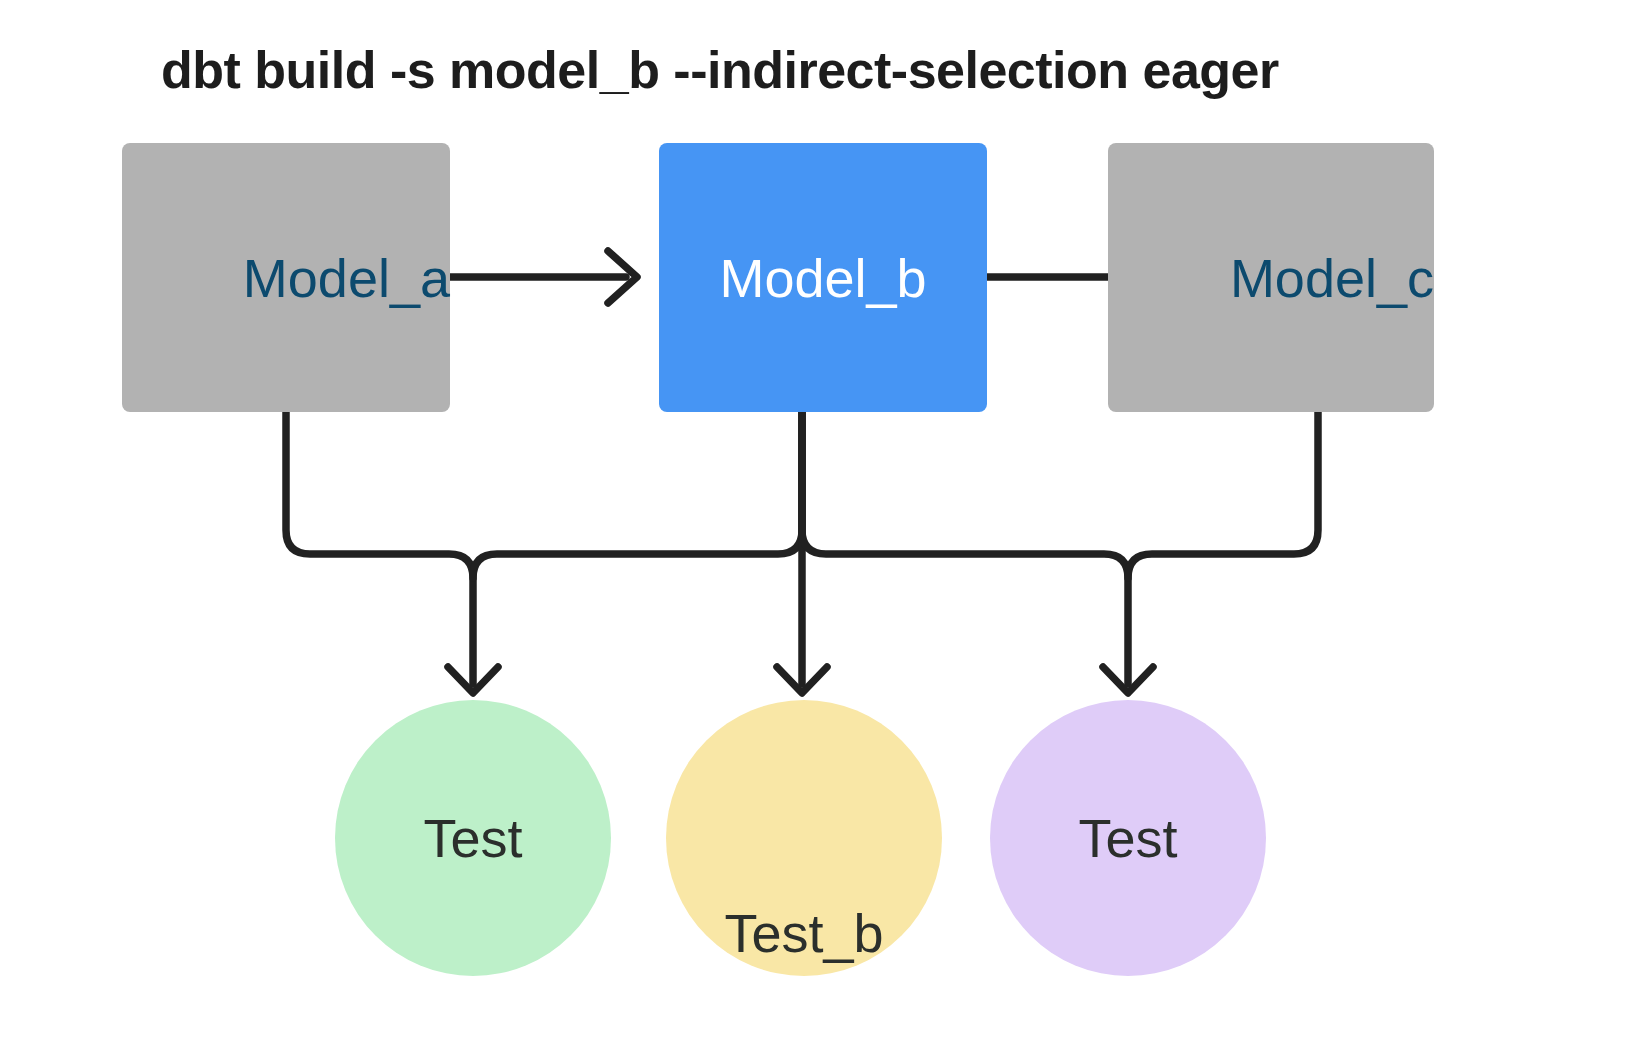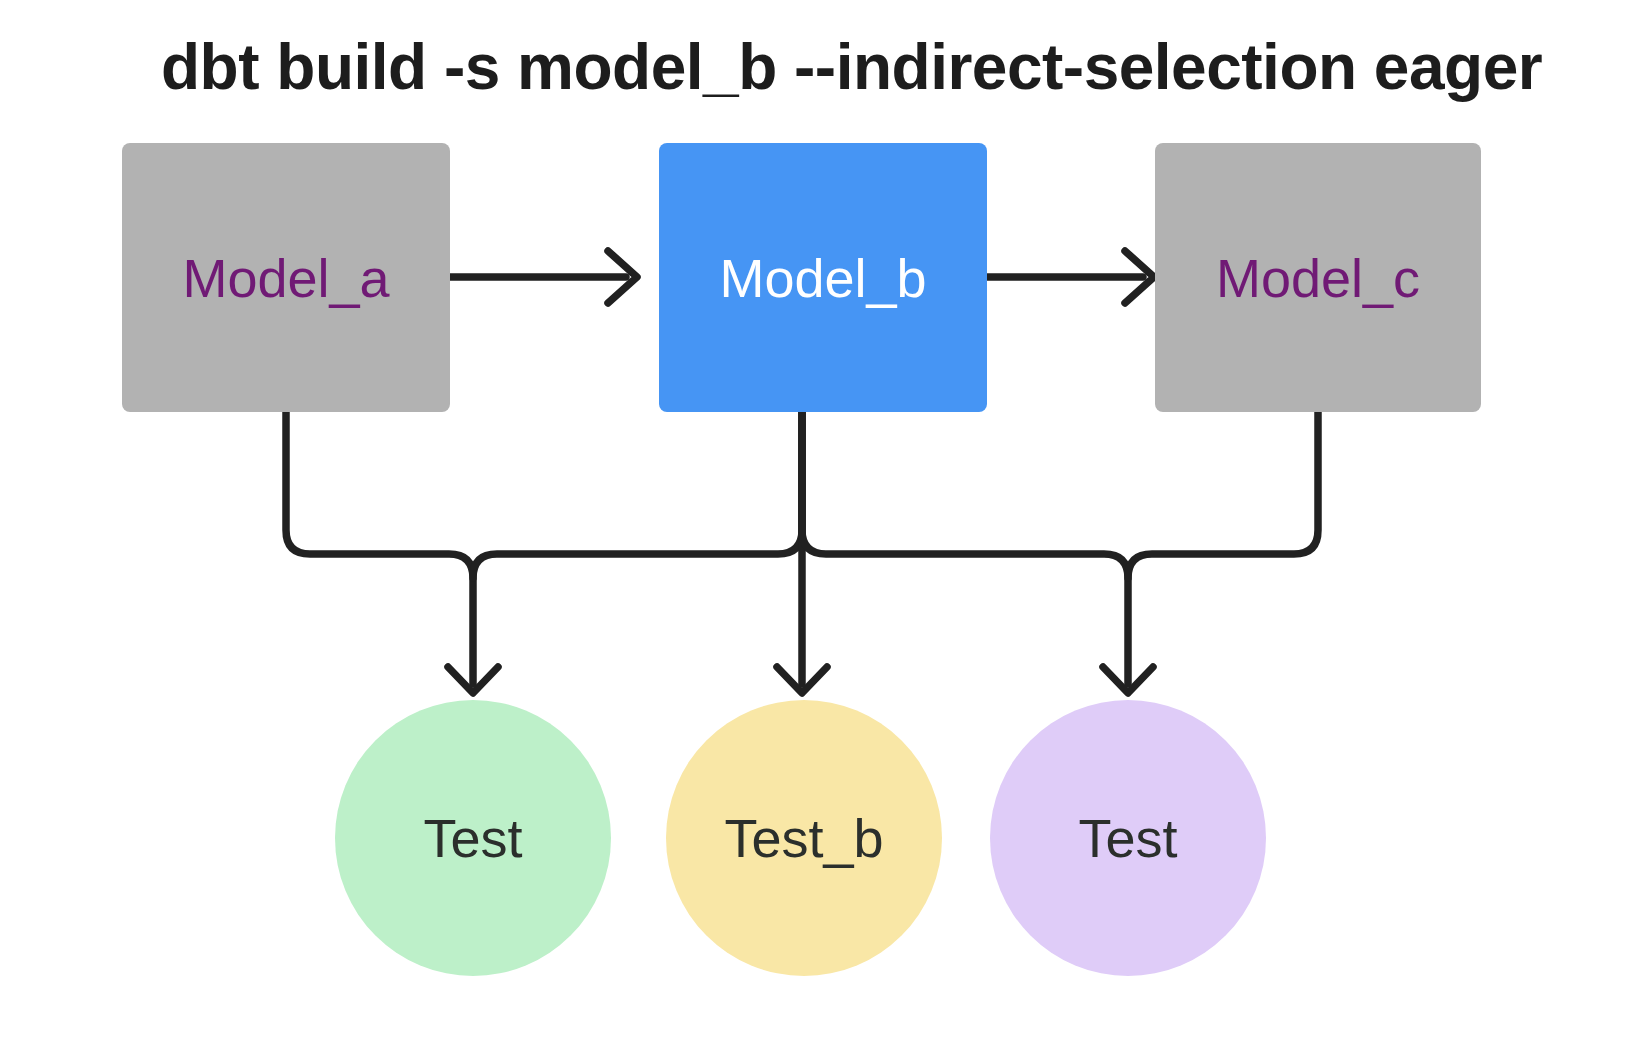--- a/index.html
+++ b/index.html
@@ -11,22 +11,22 @@
   .canvas {
     position: relative;
     width: 1630px;
     height: 1060px;
     background: #ffffff;
     overflow: hidden;
   }
   .title {
     position: absolute;
     left: 161px;
-    top: 30px;
-    font-size: 64px;
+    top: 40px;
+    font-size: 52px;
     font-weight: 600;
     letter-spacing: -0.5px;
     color: #1d1d1d;
     white-space: nowrap;
   }
   .edges-layer {
     position: absolute;
     left: 0;
     top: 0;
     z-index: 1;
@@ -36,44 +36,44 @@
     top: 143px;
     height: 269px;
     border-radius: 8px;
     display: flex;
     align-items: center;
     justify-content: center;
     font-size: 54px;
     font-weight: 500;
     z-index: 2;
   }
-  .node-box.gray  { background: #b2b2b2; color: #701a75; }
+  .node-box.gray  { background: #b2b2b2; color: #0c4a6e; justify-content: flex-end; }
   .node-box.blue  { background: #4695f4; color: #ffffff; }
   .node-model-a { left: 122px;  width: 328px; }
   .node-model-b { left: 638px;  width: 328px; margin-left: 21px; }
-  .node-model-c { left: 1155px; width: 326px; }
+  .node-model-c { left: 1108px; width: 326px; }
   .test-circle {
     position: absolute;
     top: 700px;
     width: 276px;
     height: 276px;
     border-radius: 50%;
     display: flex;
     flex-direction: column;
     align-items: center;
     justify-content: center;
     text-align: center;
     font-size: 54px;
     font-weight: 500;
     line-height: 85px;
     color: #2b2f2c;
     z-index: 2;
   }
   .test-green  { left: 335px; background: #bdf0c9; }
-  .test-yellow { left: 666px; background: #f9e7a6; }
+  .test-yellow { left: 666px; background: #f9e7a6; justify-content: flex-end; }
   .test-purple { left: 990px; background: #dfccf8; }
 </style>
 </head>
 <body>
 
 <div class="canvas">
 
   <div class="title">dbt build -s model_b --indirect-selection eager</div>
 
   <svg class="edges-layer" width="1630" height="1060" viewBox="0 0 1630 1060">

